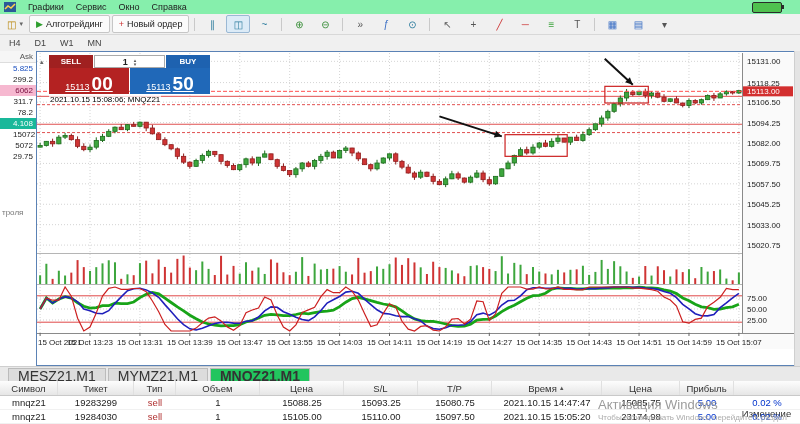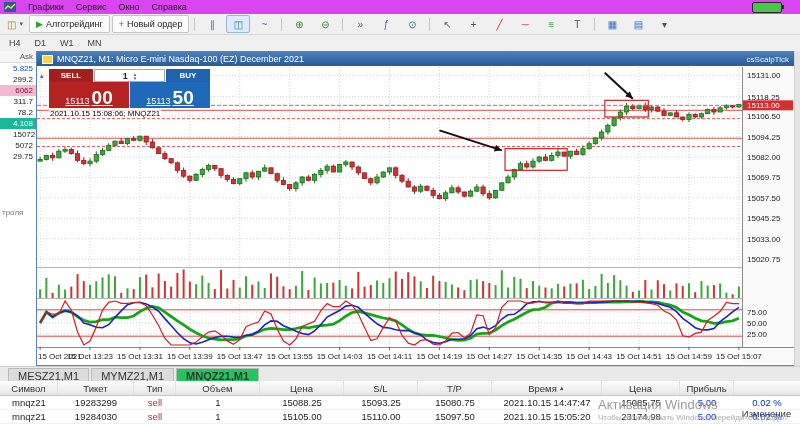--- a/index.html
+++ b/index.html
@@ -1,20 +1,20 @@
 <!DOCTYPE html>
 <html><head>
 <meta charset="utf-8">
 <style>
   html,body{margin:0;padding:0;background:#888;}
   .app{position:relative;width:800px;height:424px;overflow:hidden;background:#f0f0f0;
        font-family:"Liberation Sans",sans-serif;color:#222;}
   
   .menubar{position:absolute;left:0;top:0;right:0;height:14px;display:flex;align-items:center;
-           gap:12px;padding-left:4px;font-size:9px;background:#d946ef;}
+           gap:12px;padding-left:4px;font-size:9px;background:#86efac;}
   .menu-item{cursor:default;}
   .battery{position:absolute;right:18px;top:2px;width:28px;height:9px;background:#4fc14f;
            border:1px solid #2a2a2a;border-radius:2px;}
   .battery:after{content:"";position:absolute;right:-3px;top:2px;width:2px;height:4px;background:#2a2a2a;}
   
   .toolbar{position:absolute;left:0;top:14px;right:0;height:20px;display:flex;align-items:center;
            gap:2px;padding-left:3px;border-bottom:1px solid #d8d8d8;background:#f0f0f0;}
   .tbtn{height:16px;min-width:18px;display:flex;align-items:center;justify-content:center;gap:3px;
         font-size:10px;border:1px solid transparent;border-radius:2px;padding:0 2px;cursor:default;}
   .tbtn.labelled{border:1px solid #c6c6c6;background:#fbfbfb;padding:0 6px;font-size:9px;}
@@ -52,21 +52,21 @@
   .ocarrows{display:flex;flex-direction:column;font-size:5px;line-height:4px;color:#555;}
   .ocrow2{display:flex;gap:1px;margin-left:9px;height:26px;}
   .ocpx{width:80px;color:#fff;display:flex;align-items:flex-end;justify-content:center;gap:2px;padding-bottom:1px;box-sizing:border-box;text-decoration:underline;}
   .ocpx.sellpx{background:#b42222;}
   .ocpx.buypx{background:#2068b8;}
   .psm{font-size:9px;line-height:12px;}
   .pbig{font-size:19px;font-weight:bold;line-height:19px;}
   .ocinfo{margin-left:9px;margin-top:1px;color:#000;font-size:8px;background:rgba(255,255,255,.75);width:max-content;padding:0 1px;}
   
   .tabsbar{position:absolute;left:0;top:366px;right:0;height:15px;background:#e9e9e9;
-           border-top:1px solid #cfcfcf;display:flex;align-items:flex-end;padding-left:8px;gap:2px;font-size:11px;}
+           border-top:1px solid #cfcfcf;display:flex;align-items:flex-end;padding-left:8px;gap:2px;font-size:14px;}
   .tab{padding:1px 9px 0 9px;background:#dcdcdc;border:1px solid #bbb;border-bottom:none;color:#333;height:12px;line-height:12px;}
   .tab.active{background:#22c55e;font-weight:bold;}
   
   .ttable{position:absolute;left:0;top:381px;right:0;bottom:0;background:#fff;}
   .thead{display:flex;height:14px;background:linear-gradient(#fdfdfd,#e6e6e6);border-bottom:1px solid #c9c9c9;}
   .th{display:flex;align-items:center;justify-content:center;gap:2px;font-size:9.5px;color:#333;
       border-right:1px solid #e0e0e0;box-sizing:border-box;}
   .sortglyph{font-size:6px;color:#555;}
   .trow{display:flex;height:13px;align-items:center;border-bottom:1px solid #f1f1f1;}
   .td{font-size:9.5px;text-align:center;box-sizing:border-box;white-space:nowrap;overflow:hidden;}
@@ -184,25 +184,20 @@
         <div class="mwrow">78.2</div>
         <div class="mwrow" style="color: rgb(255, 255, 255); background: rgb(25, 184, 154);">4.108</div>
         <div class="mwrow">15072</div>
         <div class="mwrow">5072</div>
         <div class="mwrow">29.75</div>
       </div>
     <div class="mwfoot">троля</div>
   </div>
 
   <div class="chartwin">
-    <div class="ctitle">
-      <span class="cticon"></span>
-      <span>MNQZ21, M1: Micro E-mini Nasdaq-100 (EZ) December 2021</span>
-      <span class="ea">csScalpTick</span>
-    </div>
     <div class="cbody">
       <svg id="chart-svg" width="757" height="296">
           <line x1="3.1194690265486726" y1="0" x2="3.1194690265486726" y2="280" stroke="#d4d4d4" stroke-dasharray="1,2"></line>
           <line x1="53.030973451327434" y1="0" x2="53.030973451327434" y2="280" stroke="#d4d4d4" stroke-dasharray="1,2"></line>
           <line x1="102.9424778761062" y1="0" x2="102.9424778761062" y2="280" stroke="#d4d4d4" stroke-dasharray="1,2"></line>
           <line x1="152.85398230088495" y1="0" x2="152.85398230088495" y2="280" stroke="#d4d4d4" stroke-dasharray="1,2"></line>
           <line x1="202.76548672566372" y1="0" x2="202.76548672566372" y2="280" stroke="#d4d4d4" stroke-dasharray="1,2"></line>
           <line x1="252.6769911504425" y1="0" x2="252.6769911504425" y2="280" stroke="#d4d4d4" stroke-dasharray="1,2"></line>
           <line x1="302.58849557522126" y1="0" x2="302.58849557522126" y2="280" stroke="#d4d4d4" stroke-dasharray="1,2"></line>
           <line x1="352.5" y1="0" x2="352.5" y2="280" stroke="#d4d4d4" stroke-dasharray="1,2"></line>

